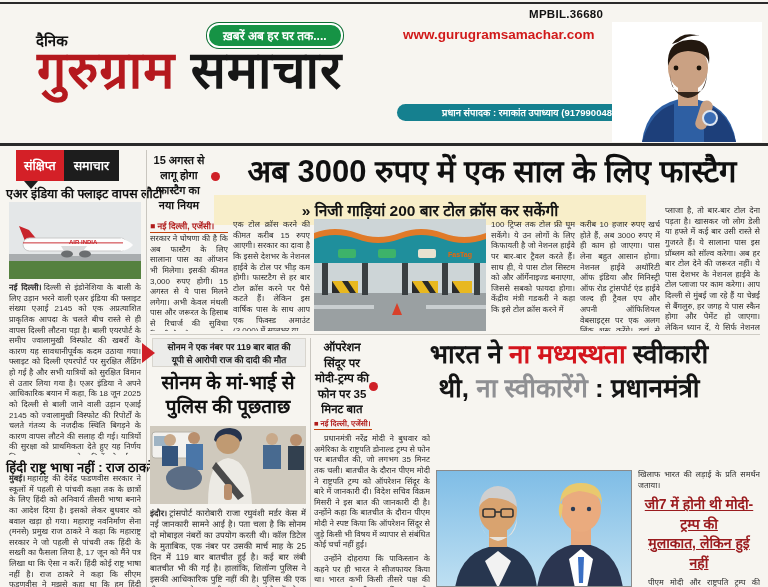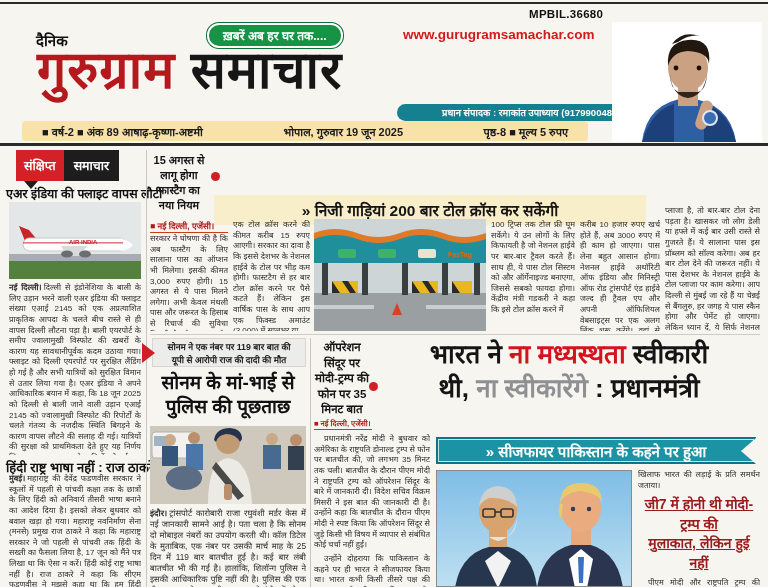--- a/index.html
+++ b/index.html
@@ -88,25 +88,20 @@
 
   <div class="abs dainik" style="left:36px;top:30px;">दैनिक</div>
 
   <div class="abs masthead" style="left:37px;top:44px;">
     <span class="red">गुरुग्राम</span>
     <span class="blk">समाचार</span>
   </div>
 
   <div class="abs editor-pill" style="left:397px;top:104px;padding-left:45px;">प्रधान संपादक : रमाकांत उपाध्याय (9179900485)</div>
 
-  <div class="abs issue-bar" style="left:22px;top:121px;width:566px;">
-    <span>■ वर्ष-2 ■ अंक 89 आषाढ़-कृष्णा-अष्टमी</span>
-    <span>भोपाल, गुरुवार 19 जून 2025</span>
-    <span>पृष्ठ-8 ■ मूल्य 5 रुपए</span>
-  </div>
 
   <div class="abs photo" style="left:612px;top:22px;width:150px;height:120px;background:#fff;">
     <svg width="150" height="120" viewBox="0 0 150 120">
       <rect width="150" height="120" fill="#ffffff"></rect>
       <path d="M30 120 Q35 80 75 76 Q118 80 124 120 Z" fill="#2e5fa3"></path>
       <path d="M30 120 Q40 88 62 82 L62 120 Z" fill="#1d3f7a"></path>
       <path d="M124 120 Q116 88 92 82 L92 120 Z" fill="#1d3f7a"></path>
       <rect x="66" y="62" width="20" height="22" fill="#caa183"></rect>
       <ellipse cx="76" cy="46" rx="20" ry="23" fill="#caa183"></ellipse>
       <path d="M56 44 Q54 20 76 18 Q100 16 97 42 Q96 30 76 29 Q60 30 56 44 Z" fill="#23180f"></path>
@@ -155,20 +150,21 @@
 
   <div class="abs btxt" style="left:9px;top:474px;width:132px;height:113px;">
     <b>मुंबई।</b><span>महाराष्ट्र की देवेंद्र फडणवीस सरकार ने स्कूलों में पहली से पांचवी कक्षा तक के छात्रों के लिए हिंदी को अनिवार्य तीसरी भाषा बनाने का आदेश दिया है। इसको लेकर बुधवार को बवाल खड़ा हो गया। महाराष्ट्र नवनिर्माण सेना (मनसे) प्रमुख राज ठाकरे ने कहा कि महाराष्ट्र सरकार ने जो पहली से पांचवी तक हिंदी के सख्ती का फैसला लिया है, 17 जून को मैंने पत्र लिखा था कि ऐसा न करें। हिंदी कोई राष्ट्र भाषा नहीं है। राज ठाकरे ने कहा कि सीएम फडणवीस ने मुझसे कहा था कि हम हिंदी अनिवार्यता का फैसला वापस ले रहे हैं, जिसके चलते मैंने पांच दिन पहले यह पत्र लिखा था जो</span>
   </div>
 
   <div class="abs vdiv" style="left:146px;top:150px;height:437px;"></div>
 
   <div class="abs kicker" style="left:150px;top:153px;width:58px;">15 अगस्त से लागू होगा फास्टैग का नया नियम</div>
   <div class="abs red-dot" style="left:211px;top:172px;"></div>
 
+  <div class="abs main-h" style="left:222px;top:149px;width:540px;">अब 3000 रुपए में एक साल के लिए फास्टैग</div>
 
   <div class="abs yellow-strip" style="left:214px;top:195px;width:432px;">
     <span class="sub-h">» निजी गाड़ियां 200 बार टोल क्रॉस कर सकेंगी</span>
   </div>
 
   <div class="abs byline" style="left:150px;top:220px;width:78px;">■ नई दिल्ली, एजेंसी।</div>
 
   <div class="abs btxt" style="left:150px;top:234px;width:78px;height:97px;">सरकार ने घोषणा की है कि अब फास्टैग के लिए सालाना पास का ऑप्शन भी मिलेगा। इसकी कीमत 3,000 रुपए होगी। 15 अगस्त से ये पास मिलने लगेगा। अभी केवल मंथली पास और जरूरत के हिसाब से रिचार्ज की सुविधा मिलती है। ये पास प्राइवेट व्हीकल्स जैसे कार, जीप, वैन के लिए है। ये एक साल के लिए या 200 टोल क्रॉस करने के लिए वैलिड होगा। यानी,</div>
   <div class="abs btxt" style="left:233px;top:220px;width:77px;height:111px;">एक टोल क्रॉस करने की कीमत करीब 15 रुपए आएगी। सरकार का दावा है कि इससे देशभर के नेशनल हाईवे के टोल पर भीड़ कम होगी। फास्टटैग से हर बार टोल क्रॉस करने पर पैसे कटते हैं। लेकिन इस वार्षिक पास के साथ आप एक फिक्स्ड अमाउंट (3,000) में सालभर या</div>
 
@@ -257,24 +253,20 @@
     <div>
       <span class="c-blk">थी, </span><span class="c-gry">ना स्वीकारेंगे</span><span class="c-blk"> : प्रधानमंत्री</span>
     </div>
   </div>
 
   <div class="abs btxt" style="left:314px;top:434px;width:116px;height:153px;">
     <div style="text-indent:10px;">प्रधानमंत्री नरेंद्र मोदी ने बुधवार को अमेरिका के राष्ट्रपति डोनाल्ड ट्रम्प से फोन पर बातचीत की, जो लगभग 35 मिनट तक चली। बातचीत के दौरान पीएम मोदी ने राष्ट्रपति ट्रम्प को ऑपरेशन सिंदूर के बारे में जानकारी दी। विदेश सचिव विक्रम मिसरी ने इस बात की जानकारी दी है। उन्होंने कहा कि बातचीत के दौरान पीएम मोदी ने स्पष्ट किया कि ऑपरेशन सिंदूर से जुड़े किसी भी विषय में व्यापार से संबंधित कोई चर्चा नहीं हुई।</div>
     <div style="text-indent:10px;margin-top:3px;">उन्होंने दोहराया कि पाकिस्तान के कहने पर ही भारत ने सीजफायर किया था। भारत कभी किसी तीसरे पक्ष की मध्यस्थता को स्वीकार नहीं करता और आगे भी नहीं</div>
   </div>
 
-  <div class="abs banner" style="left:436px;top:437px;width:320px;height:27px;">
-    <span>» सीजफायर पाकिस्तान के कहने पर हुआ</span>
-    <div class="banner-notch"></div>
-  </div>
 
   <div class="abs photo" style="left:436px;top:470px;width:196px;height:117px;border:1px solid #8a8a8a;">
     <svg width="196" height="117" viewBox="0 0 196 117">
       <defs>
         <linearGradient id="sky" x1="0" y1="0" x2="0" y2="1">
           <stop offset="0" stop-color="#7fbde6"></stop>
             <stop offset="1" stop-color="#bfe0f2"></stop>
         </linearGradient>
       </defs>
       <rect width="196" height="117" fill="url(#sky)"></rect>

